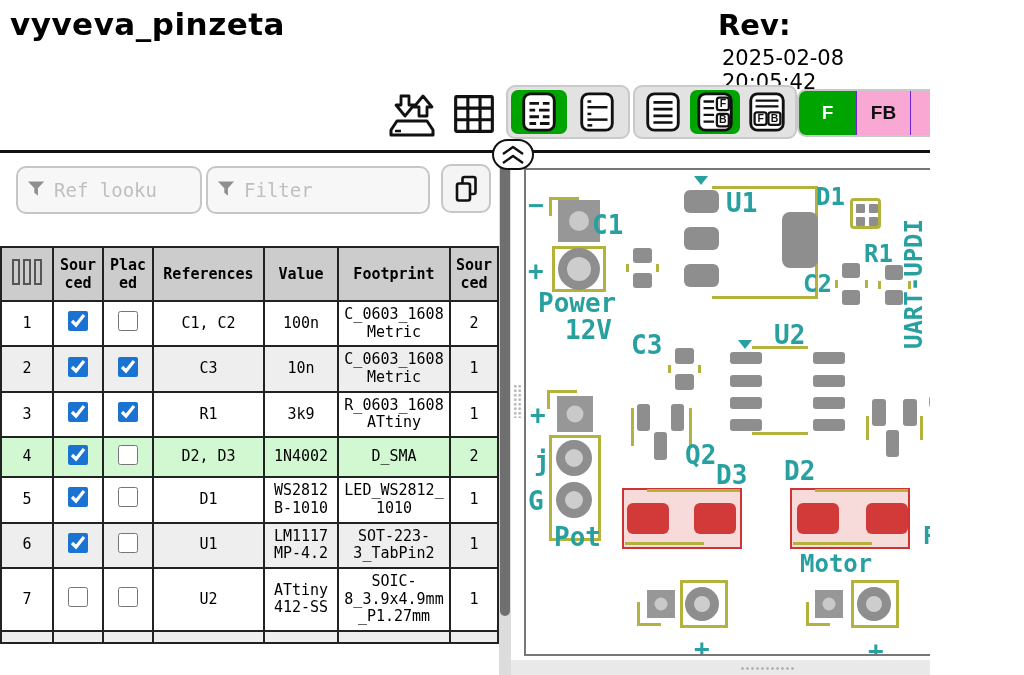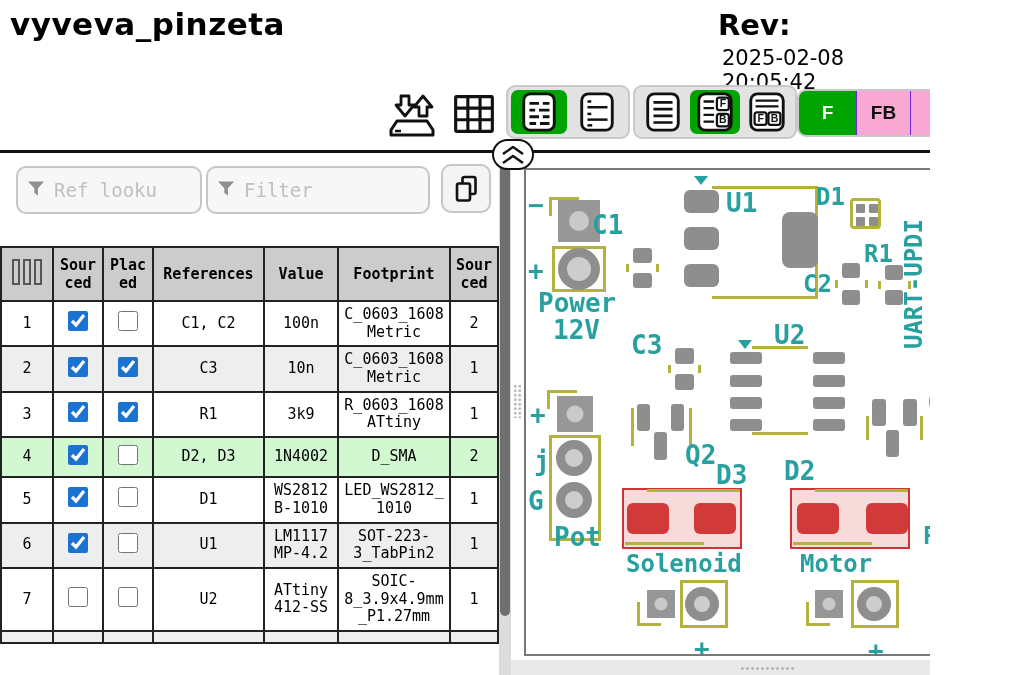--- a/index.html
+++ b/index.html
@@ -326,21 +326,21 @@
     <div class="skh" style="left:23px;top:27px;width:30px"></div>
     <div class="skv" style="left:23px;top:27px;height:19px"></div>
     <div class="padsq" style="left:32px;top:30px;width:42px;height:42px">
         <div class="hole" style="width:20px;height:20px"></div>
       </div>
     <div class="skbox" style="left:26px;top:76px;width:54px;height:46px"></div>
     <div class="ring" style="left:32px;top:78px;width:42px;height:42px"></div>
     <div class="lbl" style="left:2px;top:22px">−</div>
     <div class="lbl" style="left:2px;top:88px">+</div>
     <div class="lbl" style="left:12px;top:120px">Power</div>
-    <div class="lbl" style="left:27px;top:147px">12V</div>
+    <div class="lbl" style="left:39px;top:147px">12V</div>
 
     <div class="lbl" style="left:66px;top:42px">C1</div>
     <div class="smd" style="left:107px;top:78px;width:19px;height:15px"></div>
     <div class="smd" style="left:107px;top:103px;width:19px;height:15px"></div>
     <div class="skv" style="left:100px;top:94px;height:8px"></div>
     <div class="skv" style="left:130px;top:94px;height:8px"></div>
 
     <div class="tri" style="left:168px;top:6px"></div>
     <div class="skh" style="left:186px;top:16px;width:106px"></div>
     <div class="skv" style="left:289px;top:16px;height:113px"></div>
@@ -431,21 +431,20 @@
     <div class="lbl" style="left:8px;top:278px">j</div>
     <div class="lbl" style="left:2px;top:318px">G</div>
     <div class="lbl" style="left:28px;top:354px">Pot</div>
 
     <div class="lbl" style="left:190px;top:292px">D3</div>
     <div class="dbody" style="left:96px;top:318px;width:120px;height:61px"></div>
     <div class="skh" style="left:121px;top:319px;width:93px"></div>
     <div class="skh" style="left:99px;top:372px;width:79px"></div>
     <div class="rpad" style="left:101px;top:333px;width:42px;height:31px"></div>
     <div class="rpad" style="left:168px;top:333px;width:42px;height:31px"></div>
-    <div class="lbl sm" style="left:100px;top:382px">Solenoid</div>
 
     <div class="skv" style="left:111px;top:432px;height:24px"></div>
     <div class="skh" style="left:111px;top:453px;width:24px"></div>
     <div class="padsq" style="left:121px;top:420px;width:28px;height:28px">
         <div class="hole" style="width:13px;height:13px"></div>
       </div>
     <div class="skbox" style="left:154px;top:410px;width:48px;height:48px"></div>
     <div class="ring" style="left:159px;top:417px;width:34px;height:34px"></div>
     <div class="lbl" style="left:168px;top:466px">+</div>
 

